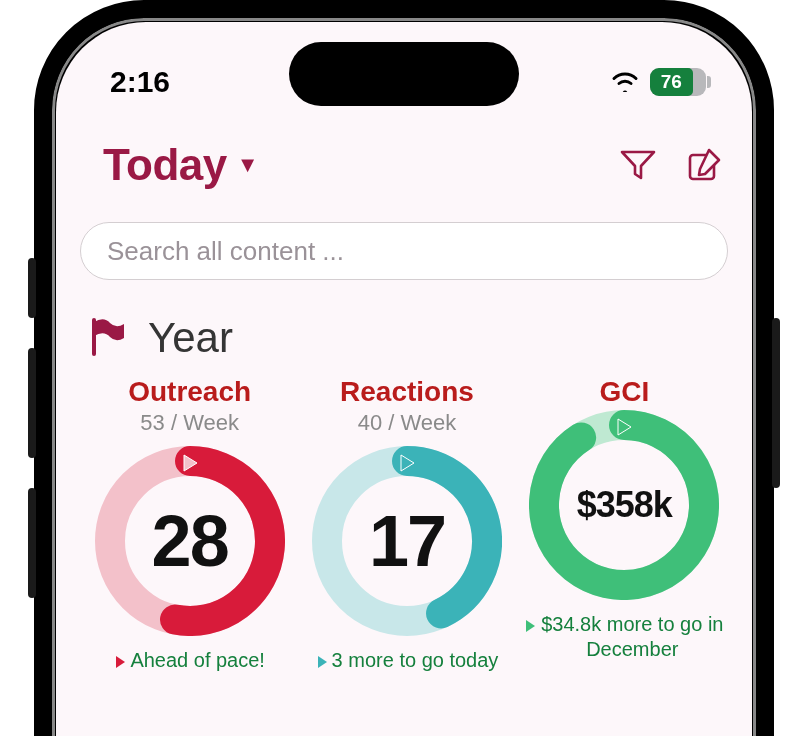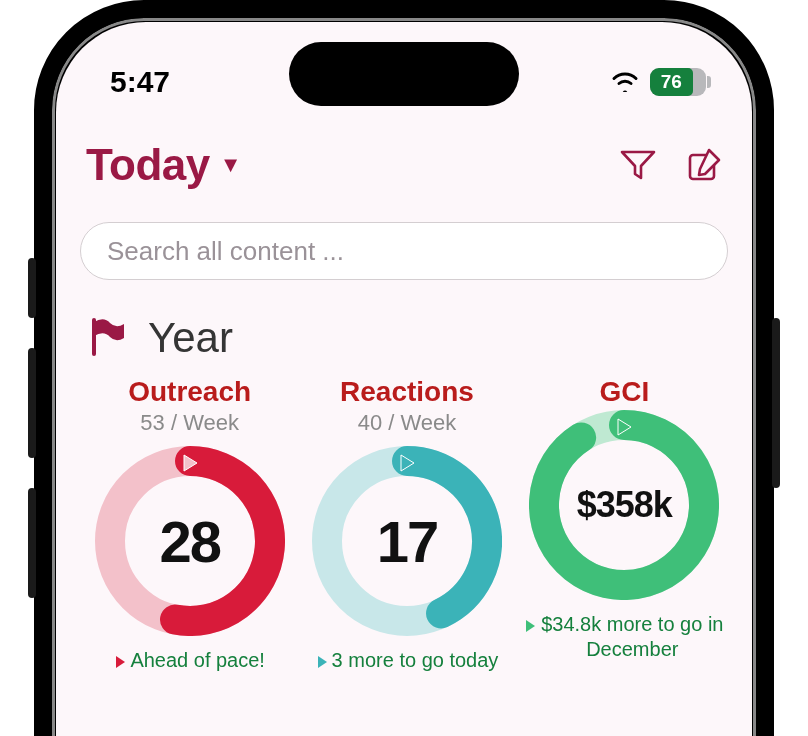--- a/index.html
+++ b/index.html
@@ -107,21 +107,21 @@
     transform:translateY(-50%);
     width:4px; height:12px;
     background:#b8b8bb;
     border-radius:0 3px 3px 0;
   }
 
   
   .header-row {
     position: absolute;
     top: 118px;
-    left: 30px;
+    left: 47px;
     right: 28px;
     display: flex;
     align-items: center;
     justify-content: space-between;
     color: #9a1945;
   }
   .header-title {
     font-size: 44px;
     font-weight: 800;
     display: flex;
@@ -220,21 +220,21 @@
   }
   .ring-center {
     position: absolute;
     inset: 0;
     display: flex;
     align-items: center;
     justify-content: center;
     font-weight: 800;
     color: #111;
   }
-  .ring-center.big { font-size: 58px; letter-spacing:-2px;}
+  .ring-center.big { font-size: 72px; letter-spacing:-2px;}
   .ring-center.med { font-size: 36px; font-weight:800; letter-spacing:-1px;}
 
   .goal-note {
     margin-top: 12px;
     font-size: 20px;
     color: #15803d;
     line-height: 1.25;
     display: flex;
     align-items: flex-start;
     gap: 4px;
@@ -256,21 +256,21 @@
 <div class="phone">
   <div class="side-btn left1"></div>
   <div class="side-btn left2"></div>
   <div class="side-btn left3"></div>
   <div class="side-btn right1"></div>
 
   <div class="phone-inner">
     <div class="island"></div>
 
     <div class="status-bar">
-      <span>5:47</span>
+      <span>2:16</span>
       <div class="status-right">
         <span>
           <svg width="30" height="22" viewBox="0 0 30 22">
             <path d="M15 20.5 a2.4 2.4 0 1 0 0.001 0 Z" fill="#000"></path>
             <path d="M9 13.5 a9 9 0 0 1 12 0" stroke="#000" stroke-width="3" fill="none" stroke-linecap="round"></path>
             <path d="M4 8.5 a16 16 0 0 1 22 0" stroke="#000" stroke-width="3" fill="none" stroke-linecap="round"></path>
           </svg>
         </span>
         <span class="battery-pill">
           <span class="battery-fill">76</span>

